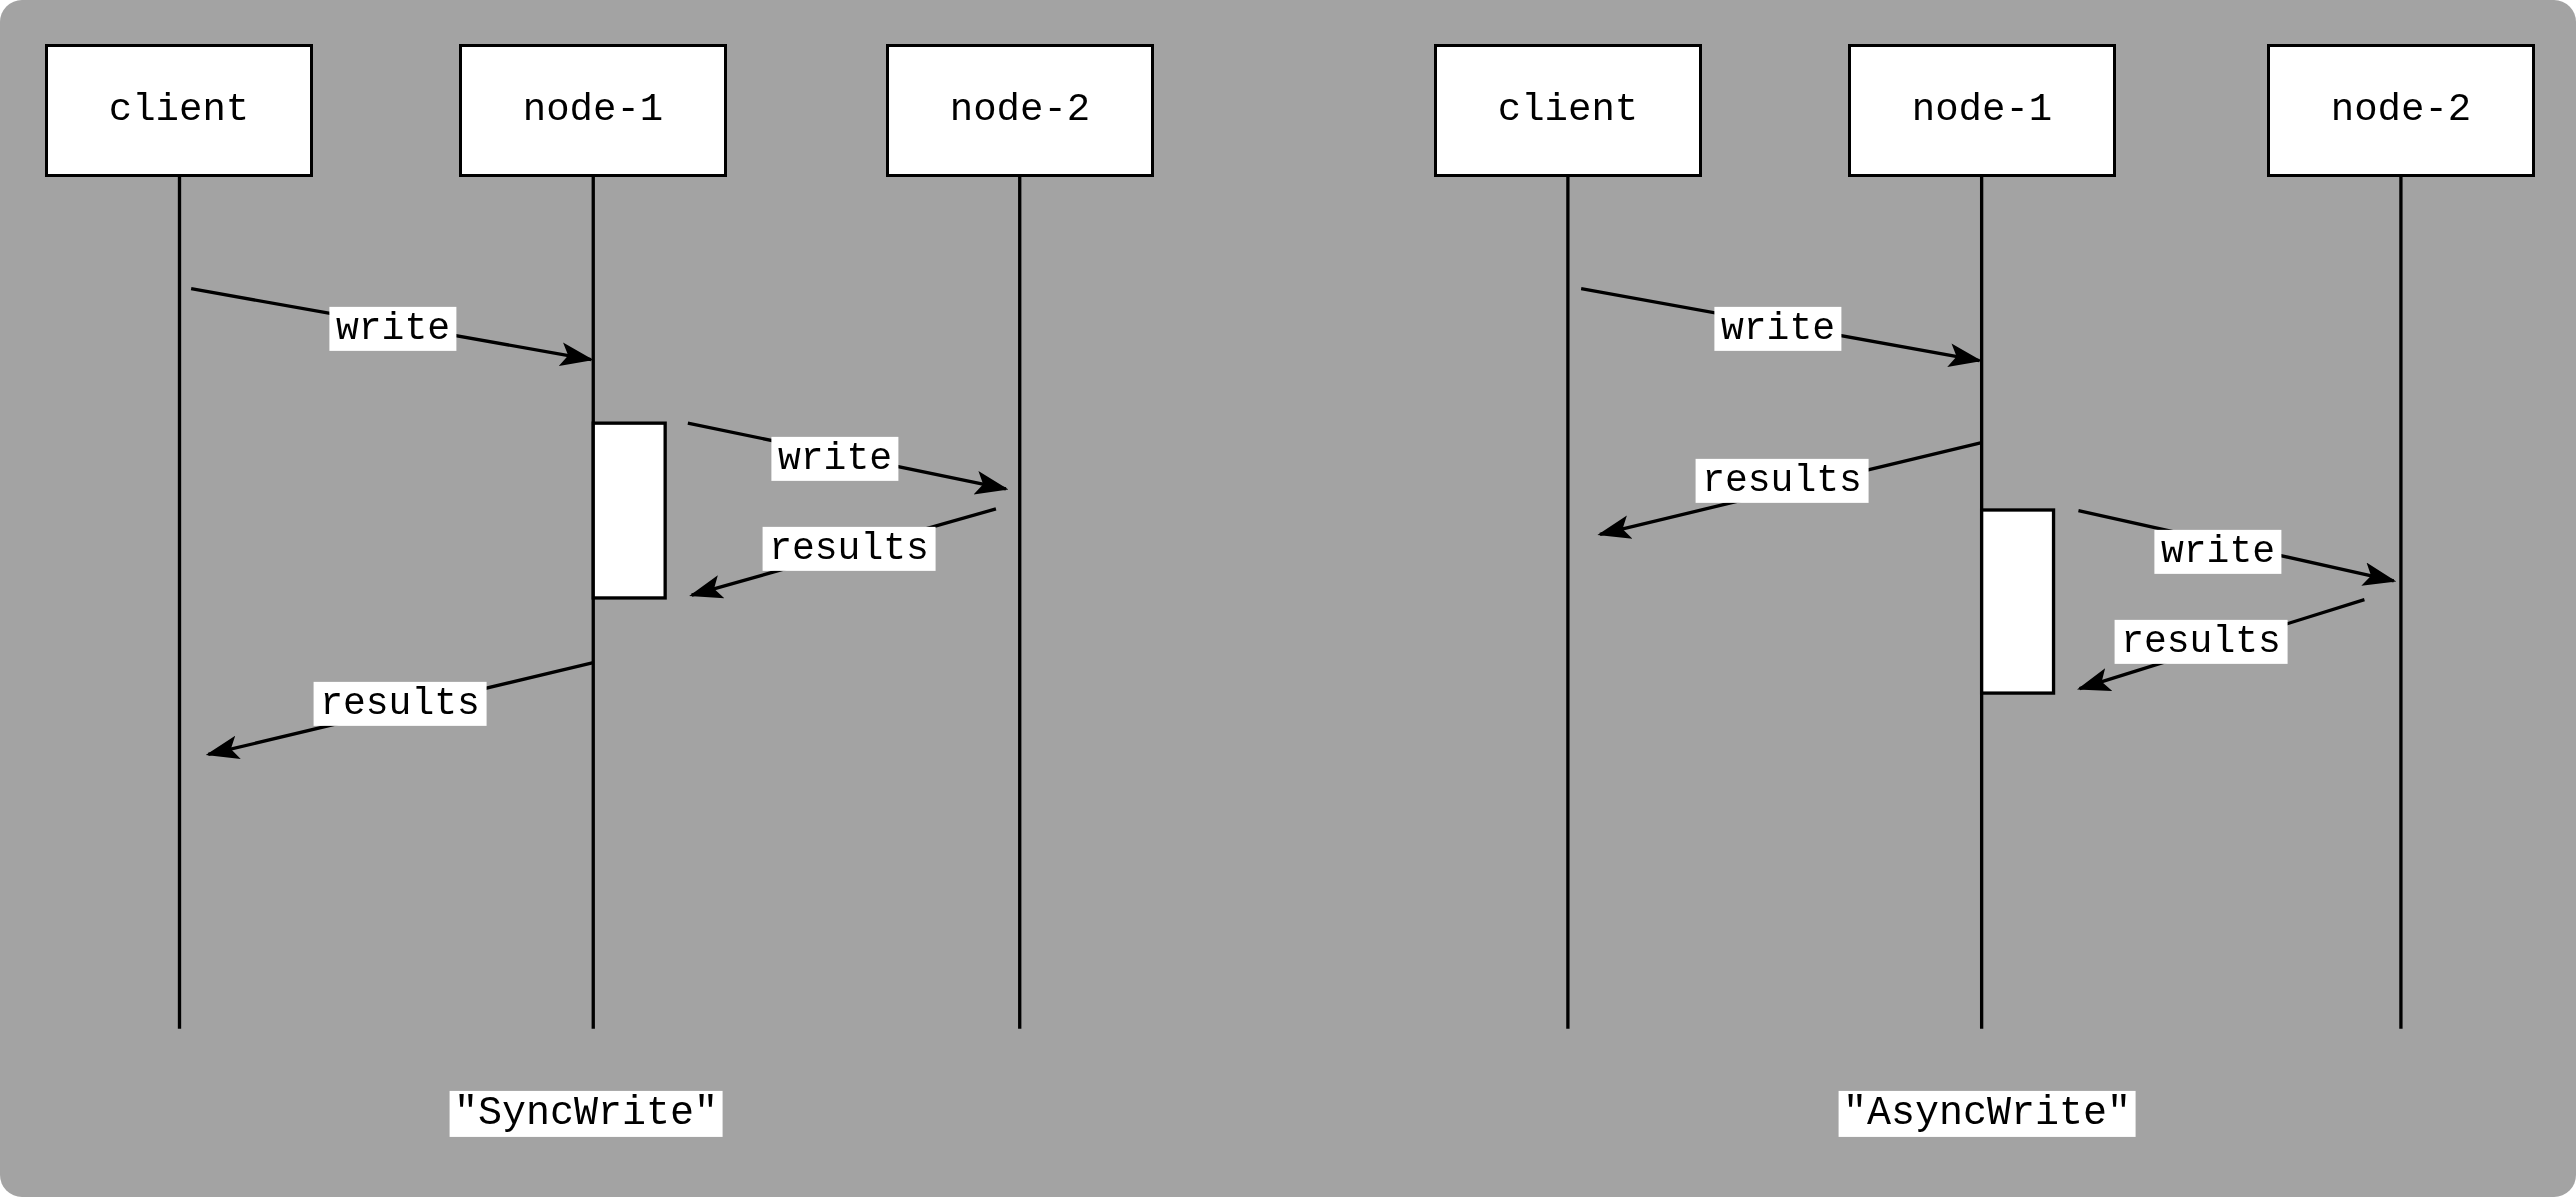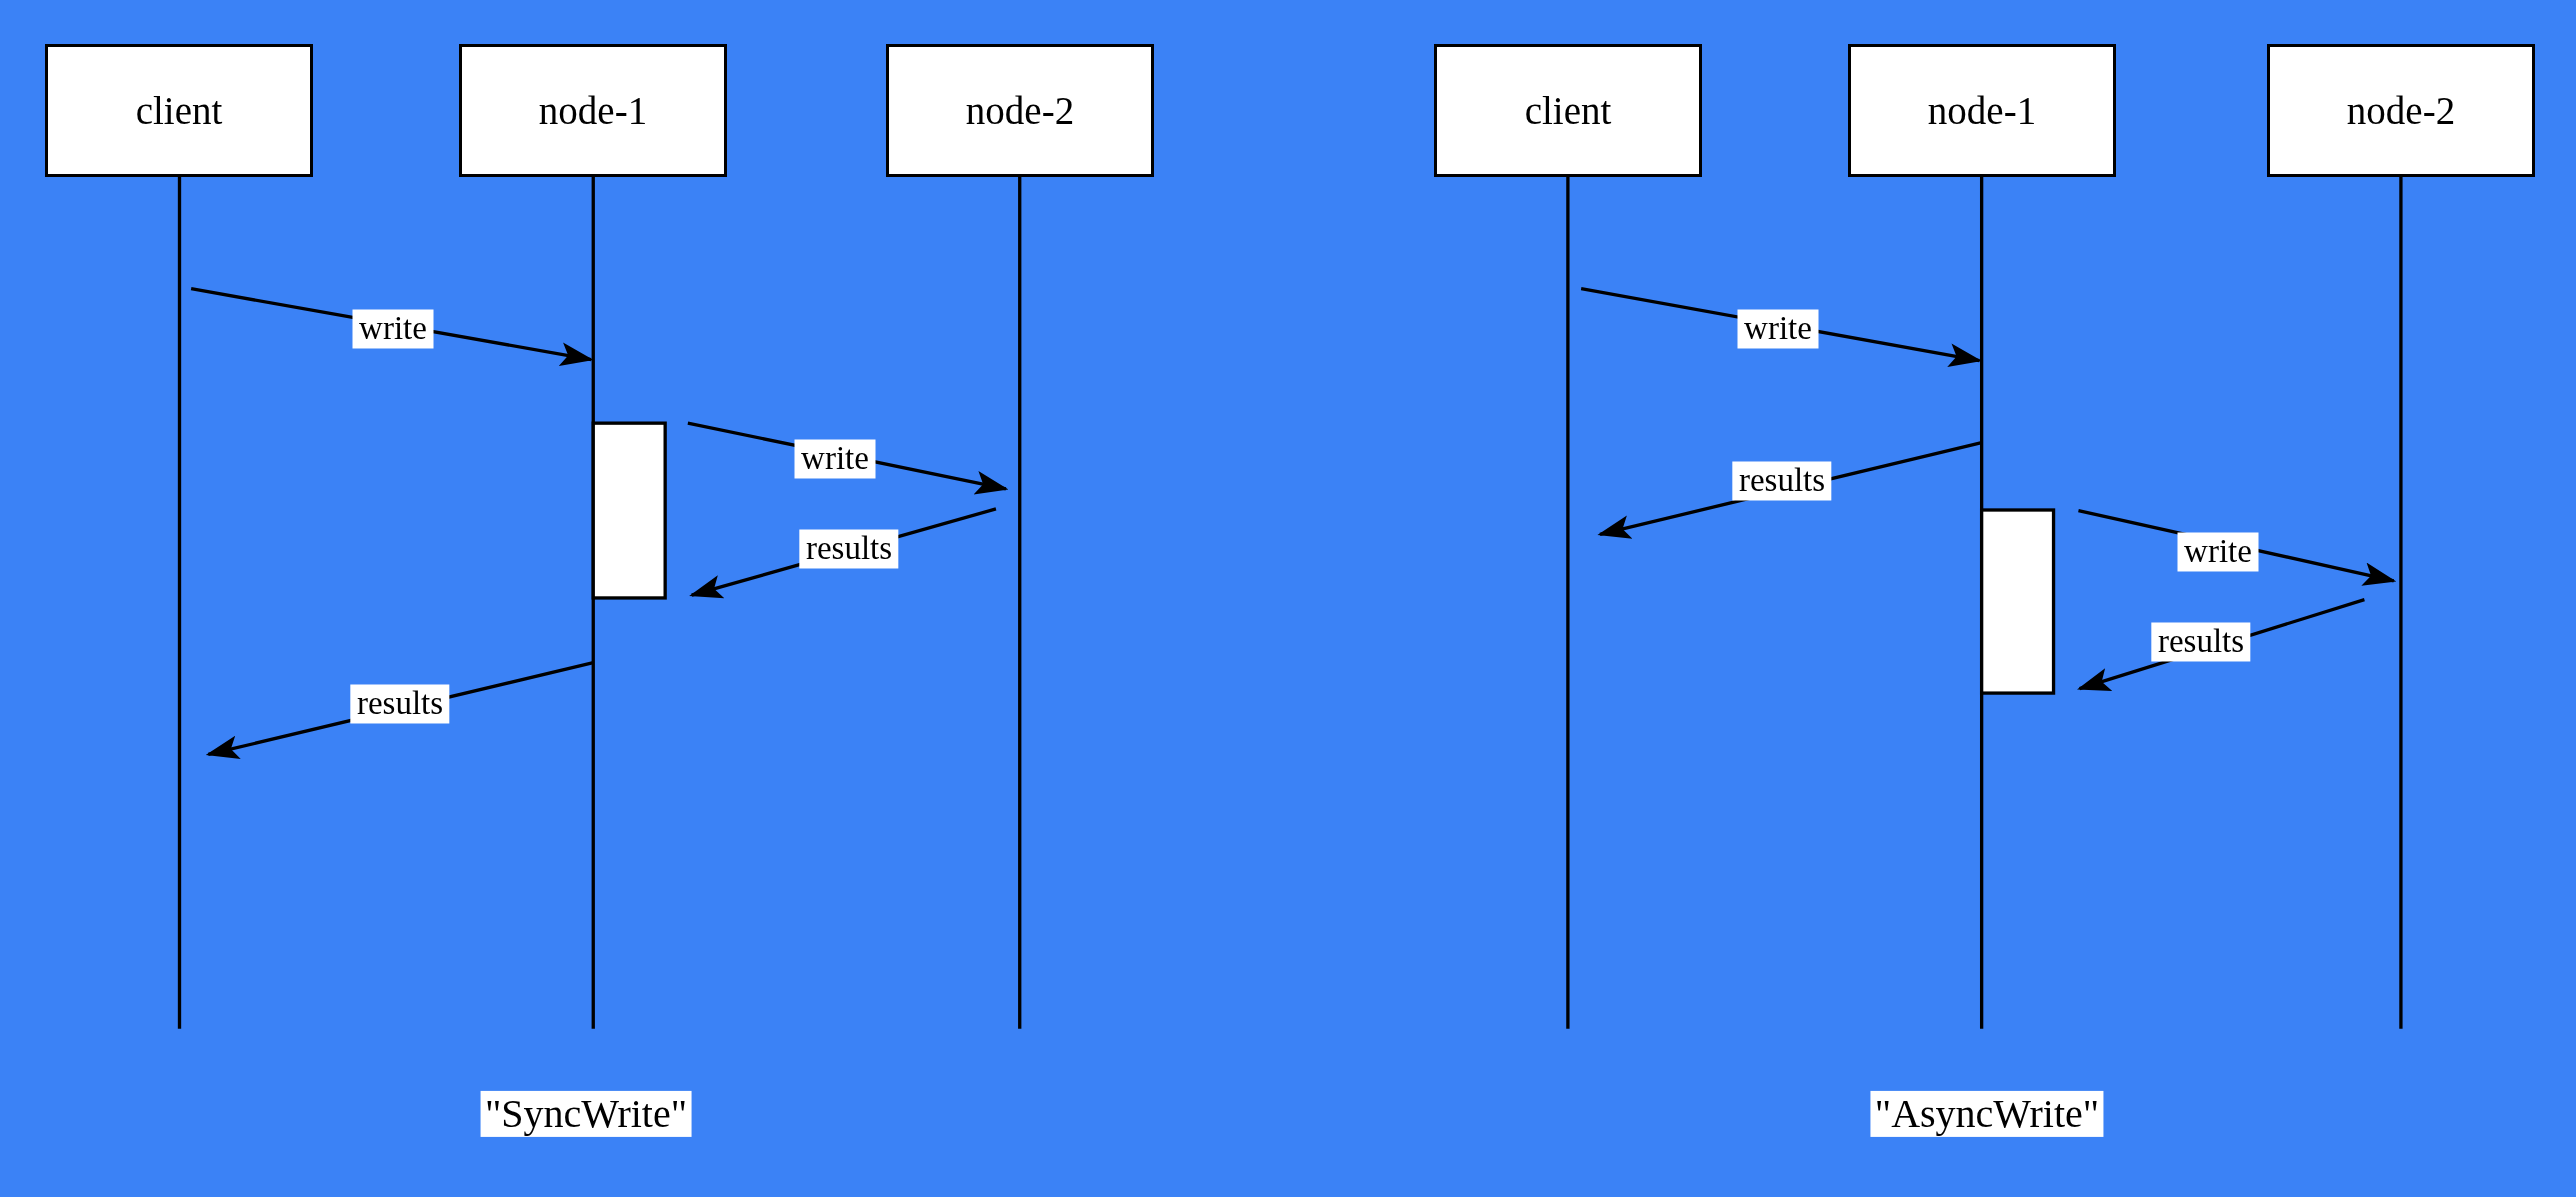--- a/index.html
+++ b/index.html
@@ -1,34 +1,35 @@
 <!DOCTYPE html>
 <html style="font-size:8.9px"><head>
 <meta charset="utf-8">
 <style>
   html,body{margin:0;padding:0;background:#ffffff;}
   .canvas{
     position:relative;
     width:2576px;height:1197px;
-    background:#3b82f6;
-    font-family:Liberation Serif, serif;
+    background:#a3a3a3;
+    font-family:Liberation Mono, monospace;
     color:#000;
     overflow:hidden;
+    border-radius:22px;
   }
   .lines-layer{position:absolute;left:0;top:0;width:2576px;height:1197px;}
   .actor{
     position:absolute;top:44px;width:268px;height:133px;
     border:3.3px solid #000;box-sizing:border-box;background:#fff;
     display:flex;align-items:center;justify-content:center;
     font-size:39px;line-height:1;white-space:nowrap;
   }
   .msg-label{
     position:absolute;transform:translate(-50%,-50%);
     background:#fff;padding:2.2px 6.6px;
-    font-size:33px;line-height:1.05;white-space:nowrap;
+    font-size:38px;line-height:1.05;white-space:nowrap;
   }
   .caption{
     position:absolute;transform:translate(-50%,-50%);
     font-size:40px;line-height:1.1;white-space:nowrap;
     background:#fff;padding:1.1px 4.4px;
   }
 </style>
 </head>
 <body>
 

